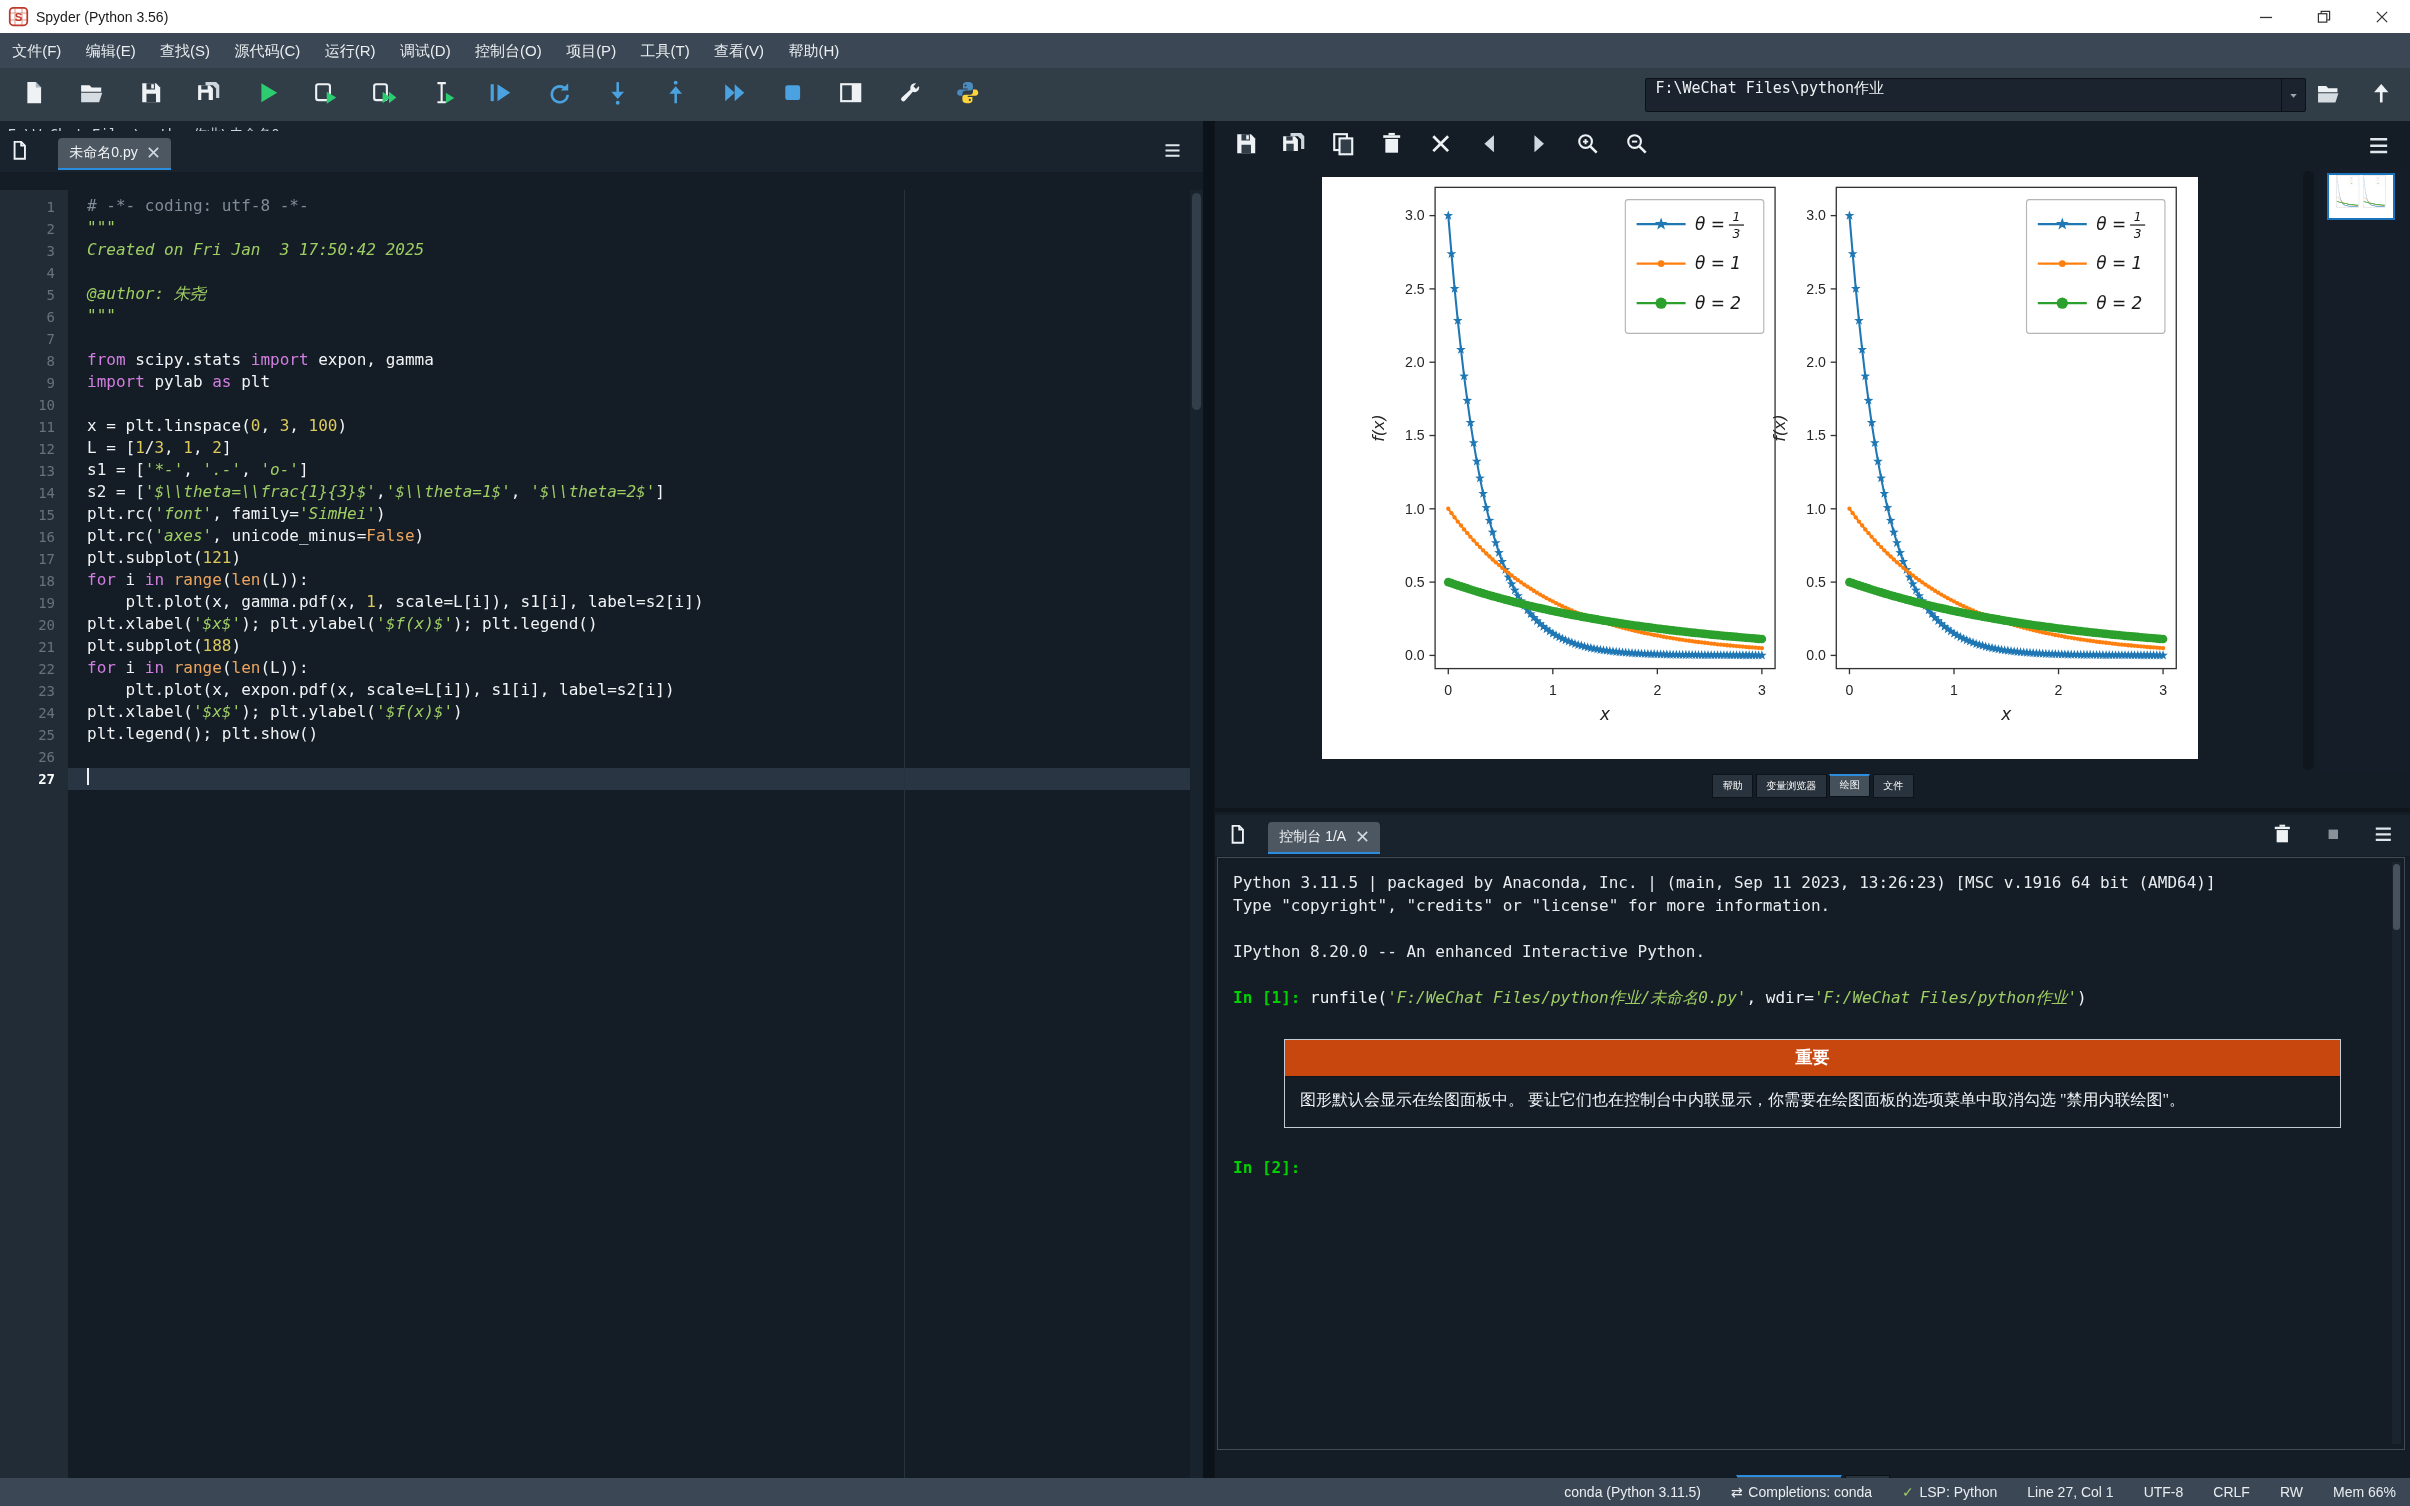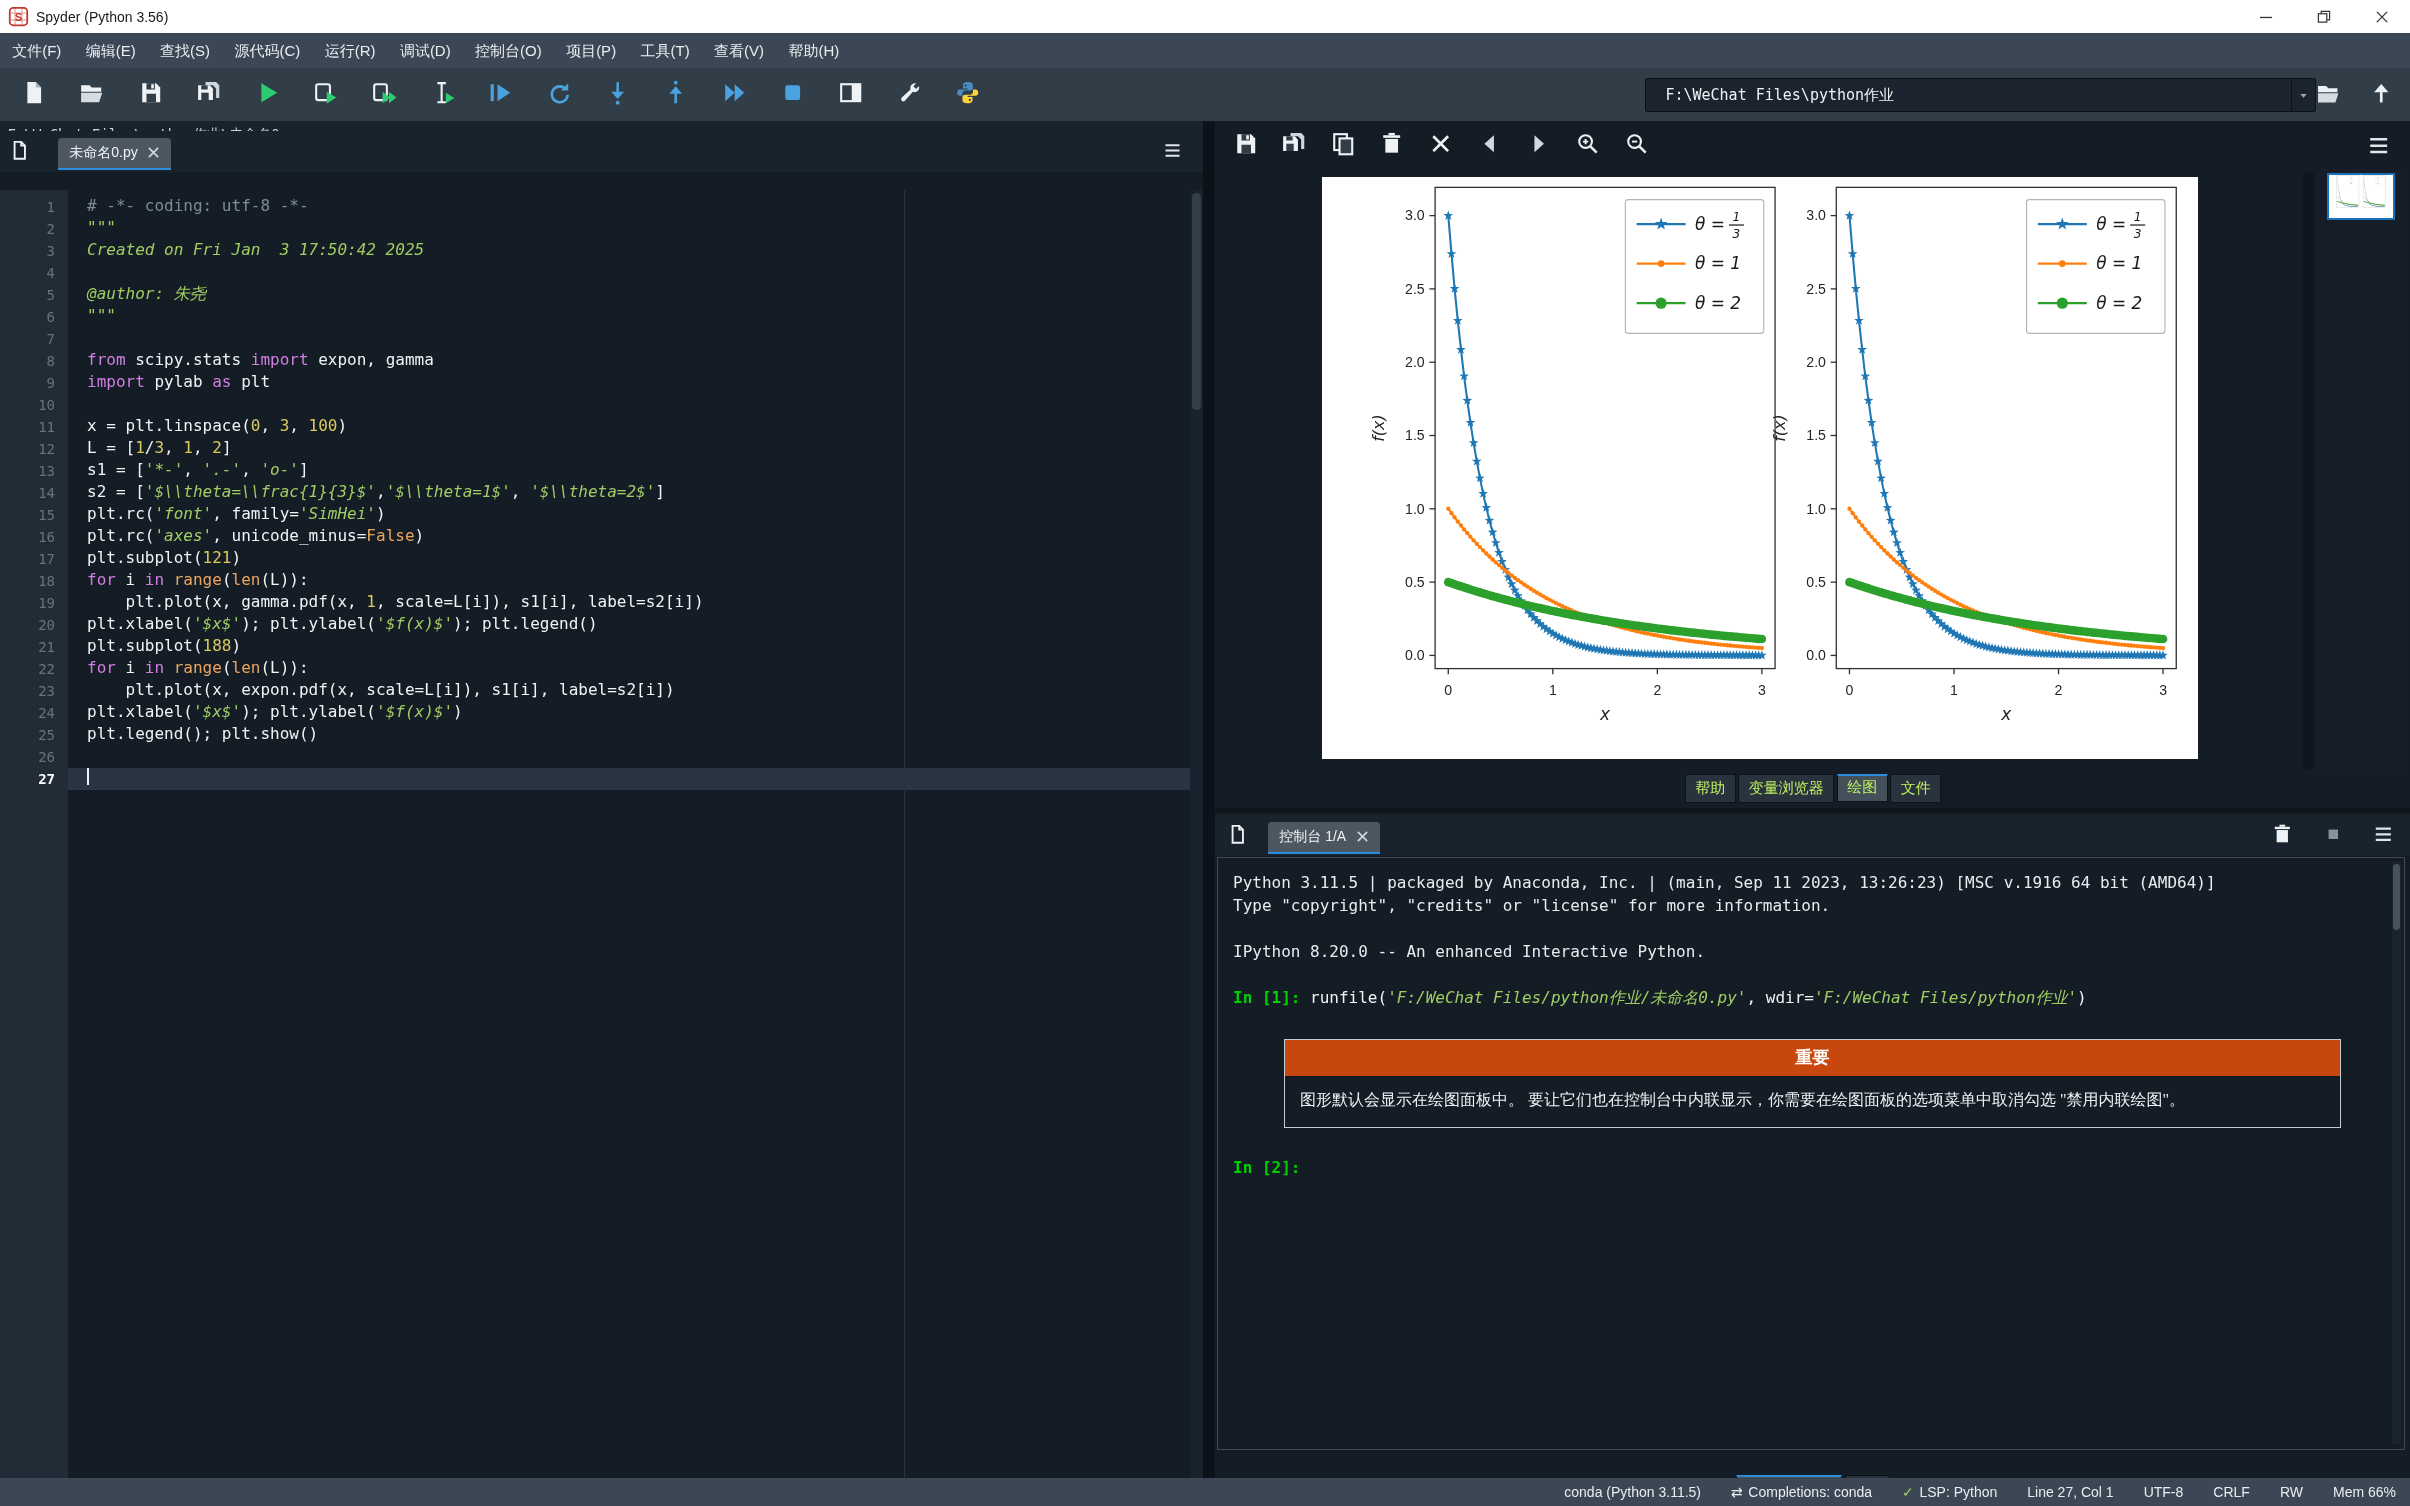--- a/index.html
+++ b/index.html
@@ -17,22 +17,22 @@
   .win-btn svg{width:14px;height:14px;}
 
   
   .menubar{left:0;top:33px;width:2411px;height:35px;background:#3b4754;display:flex;align-items:center;
            font-size:15px;color:#e9edf0;}
   .menu-item{padding:0 12.2px;line-height:35px;}
   .toolbar{left:0;top:68px;width:2411px;height:53px;background:#313d47;border-bottom:0.9px solid #0c1219;}
   .tool-btn{position:absolute;top:7.5px;width:38px;height:38px;display:flex;align-items:center;justify-content:center;}
   .tool-btn svg{width:25.4px;height:25.4px;}
   .path-combo{position:absolute;left:1645px;top:10.4px;width:659px;height:32px;background:#1b242e;
-              border:0.9px solid #0b1117;border-radius:1.9px;display:flex;align-items:center;
-              font:15px "DejaVu Sans Mono",monospace;color:#eef2f5;padding-left:10px;}
+              border:0.9px solid #0b1117;border-radius:1.9px;display:flex;align-items:flex-start;
+              font:15px "DejaVu Sans Mono",monospace;color:#eef2f5;}
   .path-combo .txt{padding-left:9.4px;flex:1;}
   .path-combo .caret{width:22.6px;height:100%;border-left:0.9px solid #0b1117;display:flex;align-items:center;justify-content:center;}
   .path-combo .caret svg{width:13px;height:13px;}
   .pc-btn{position:absolute;top:7.5px;width:38px;height:38px;display:flex;align-items:center;justify-content:center;}
   .pc-btn svg{width:24.5px;height:24.5px;}
 
   
   .editor-pane{left:0;top:121px;width:1203px;height:1358px;background:#141d26;}
   .breadcrumb{left:0;top:121px;width:1203px;height:28px;background:#19232d;border-bottom:0.9px solid #0c1219;
               font:14px "DejaVu Sans Mono",monospace;color:#ced4da;display:flex;align-items:center;padding-left:7.5px;box-sizing:border-box;}
@@ -63,21 +63,21 @@
   .vsplit{left:1203px;top:121px;width:11.3px;height:1358px;background:#0c1219;}
 
   
   .plots-pane{left:1215px;top:121px;width:1196px;height:687px;background:#141d26;}
   .plots-toolbar{left:1215px;top:122px;width:1196px;height:47px;}
   .figure{left:1322px;top:177px;width:876px;height:582px;background:#ffffff;}
   .plots-scroll{left:2303px;top:171px;width:11.3px;height:599px;background:#0f161d;border-radius:5.6px;}
   .thumb-rail{left:2318px;top:169px;width:90px;height:603px;background:#151e28;}
   .plot-thumb{position:absolute;left:9.4px;top:3.8px;width:64px;height:43px;background:#fff;border:2.8px solid #1a72bb;}
   .plots-tabs{left:1215px;top:774px;width:1196px;height:30px;display:flex;justify-content:center;align-items:flex-start;gap:2.8px;}
-  .ptab{background:#29333d;border:0.9px solid #0c1219;color:#bef264;font-size:15px;padding:3.8px 9.4px;}
+  .ptab{background:#29333d;border:0.9px solid #0c1219;color:#ffffff;font-size:10px;padding:3.8px 9.4px;}
   .ptab.active{background:#44505a;border-top:2.8px solid #2d8ddd;padding-top:1.9px;}
 
   
   .console-pane{left:1215px;top:812px;width:1196px;height:667px;background:#141d26;}
   .con-tabbar{left:1215px;top:815px;width:1196px;height:41px;background:#19232d;}
   .con-doc{position:absolute;left:11.3px;top:7.5px;width:26px;height:26px;}
   .con-doc svg{width:22.6px;height:22.6px;}
   .con-tab{position:absolute;left:53px;top:6.6px;height:32px;background:#4c5761;border-radius:3.8px 3.8px 0 0;
            display:flex;align-items:center;padding:0 11.3px;font-size:14px;color:#f0f3f5;border-bottom:2.8px solid #2d8ddd;box-sizing:border-box;}
   .con-tab .close{margin-left:9.4px;width:13px;height:13px;}

